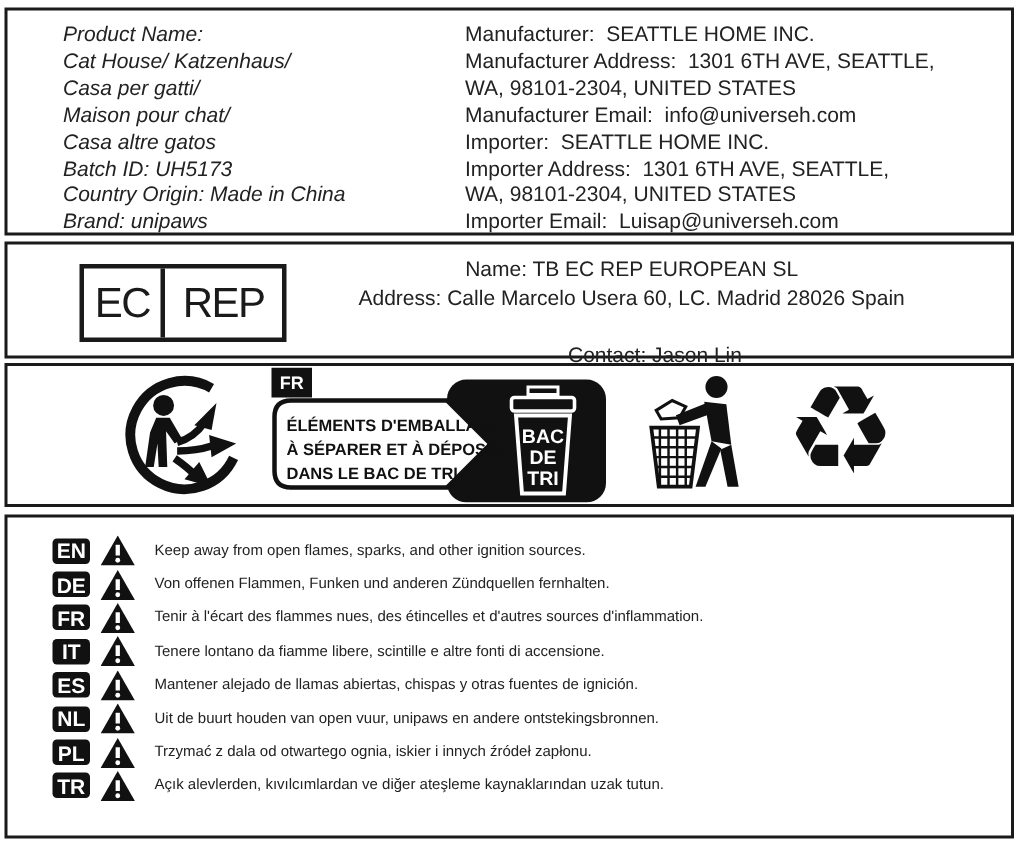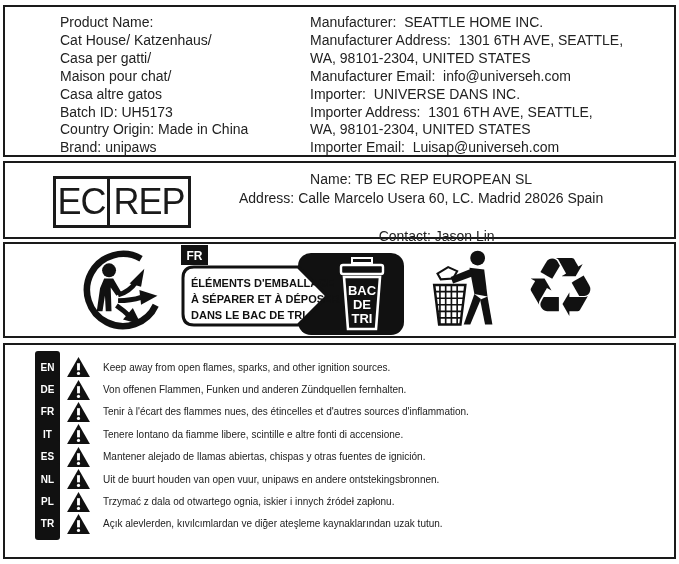--- a/index.html
+++ b/index.html
@@ -8,51 +8,51 @@
     position:relative; width:679px; height:564px; background:#fff;
     font-family:"Liberation Sans", sans-serif; color:#222;
     overflow:hidden;
   }
   .box {
     position:absolute; left:3px; width:673px; box-sizing:border-box;
     border:2px solid #1a1a1a; background:#fff;
   }
   
   .box1 { top:5px; height:152px; display:flex; padding-top:7px; }
-  .col-left  { width:305px; padding-left:55px; box-sizing:border-box; }
+  .col-left  { width:305px; padding-left:37px; box-sizing:border-box;font-style:italic; }
   .col-right { flex:1; }
   .line { font-size:14px; line-height:17.9px; white-space:pre-wrap; }
   
   .box2 { top:161px; height:78px; display:flex; }
   .ecrep-logo {
     margin:13px 0 0 48px; width:138px; height:52px; flex:none;
     border:3px solid #1a1a1a; box-sizing:border-box; display:flex;
   }
   .ecrep-cell {
     display:flex; align-items:center; justify-content:center;
-    font-size:36px; letter-spacing:-1px; color:#1a1a1a; line-height:1;
+    font-size:28px; letter-spacing:-1px; color:#1a1a1a; line-height:1;
   }
   .ecrep-ec  { width:41%; border-right:3px solid #1a1a1a; box-sizing:border-box; }
   .ecrep-rep { width:59%; }
   .ecrep-text { margin:7px 0 0 48px;text-align:center; }
   .ecrep-text .line { line-height:19px; }
   .contact-row .c { display:inline-block; width:213px; }
   
   .box3 { top:242px; height:96px; display:flex; align-items:center; justify-content:center; gap:16px; }
   .box3 svg { display:block; }
   .recycle-glyph {
     font-family:"DejaVu Sans", sans-serif; font-size:82px; line-height:72px;
     color:#111; display:block; margin-top:-4px;
   }
   
   .box4 { top:343px; height:216px; padding:11px 0 0 30px; }
   .warning-row { display:flex; align-items:center; height:22.4px; }
   .lang-badge {
-    flex:none; width:25px; height:33px; background:#111; color:#fff;
-    border-radius:3px; font-size:10px; font-weight:bold;
+    flex:none; width:25px; height:17px; background:#111; color:#fff;
+    border-radius:3px; font-size:14px; font-weight:bold;
     display:flex; align-items:center; justify-content:center;
   }
   .warn-tri  { flex:none; margin-left:7px; }
   .warn-text { margin-left:13px; font-size:10px; white-space:nowrap; }
 </style>
 </head>
 <body>
 
 <div class="page">
 
@@ -65,21 +65,21 @@
       <div class="line">Casa altre gatos</div>
       <div class="line">Batch ID: UH5173</div>
       <div class="line">Country Origin: Made in China</div>
       <div class="line">Brand: unipaws</div>
     </div>
     <div class="col-right">
       <div class="line">Manufacturer:  SEATTLE HOME INC.</div>
       <div class="line">Manufacturer Address:  1301 6TH AVE, SEATTLE,</div>
       <div class="line">WA, 98101-2304, UNITED STATES</div>
       <div class="line">Manufacturer Email:  info@universeh.com</div>
-      <div class="line">Importer:  UNIVERSE DANS INC.</div>
+      <div class="line">Importer:  SEATTLE HOME INC.</div>
       <div class="line">Importer Address:  1301 6TH AVE, SEATTLE,</div>
       <div class="line">WA, 98101-2304, UNITED STATES</div>
       <div class="line">Importer Email:  Luisap@universeh.com</div>
     </div>
   </section>
 
   <section class="box box2">
     <div class="ecrep-logo">
       <div class="ecrep-cell ecrep-ec">EC</div>
       <div class="ecrep-cell ecrep-rep">REP</div>

